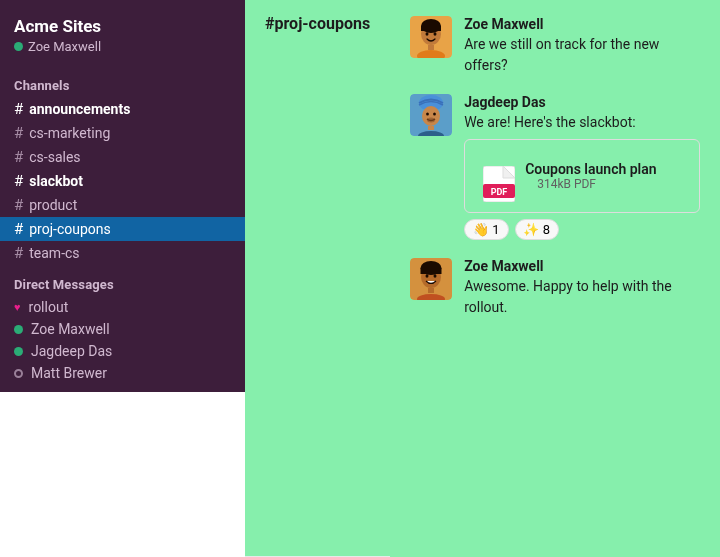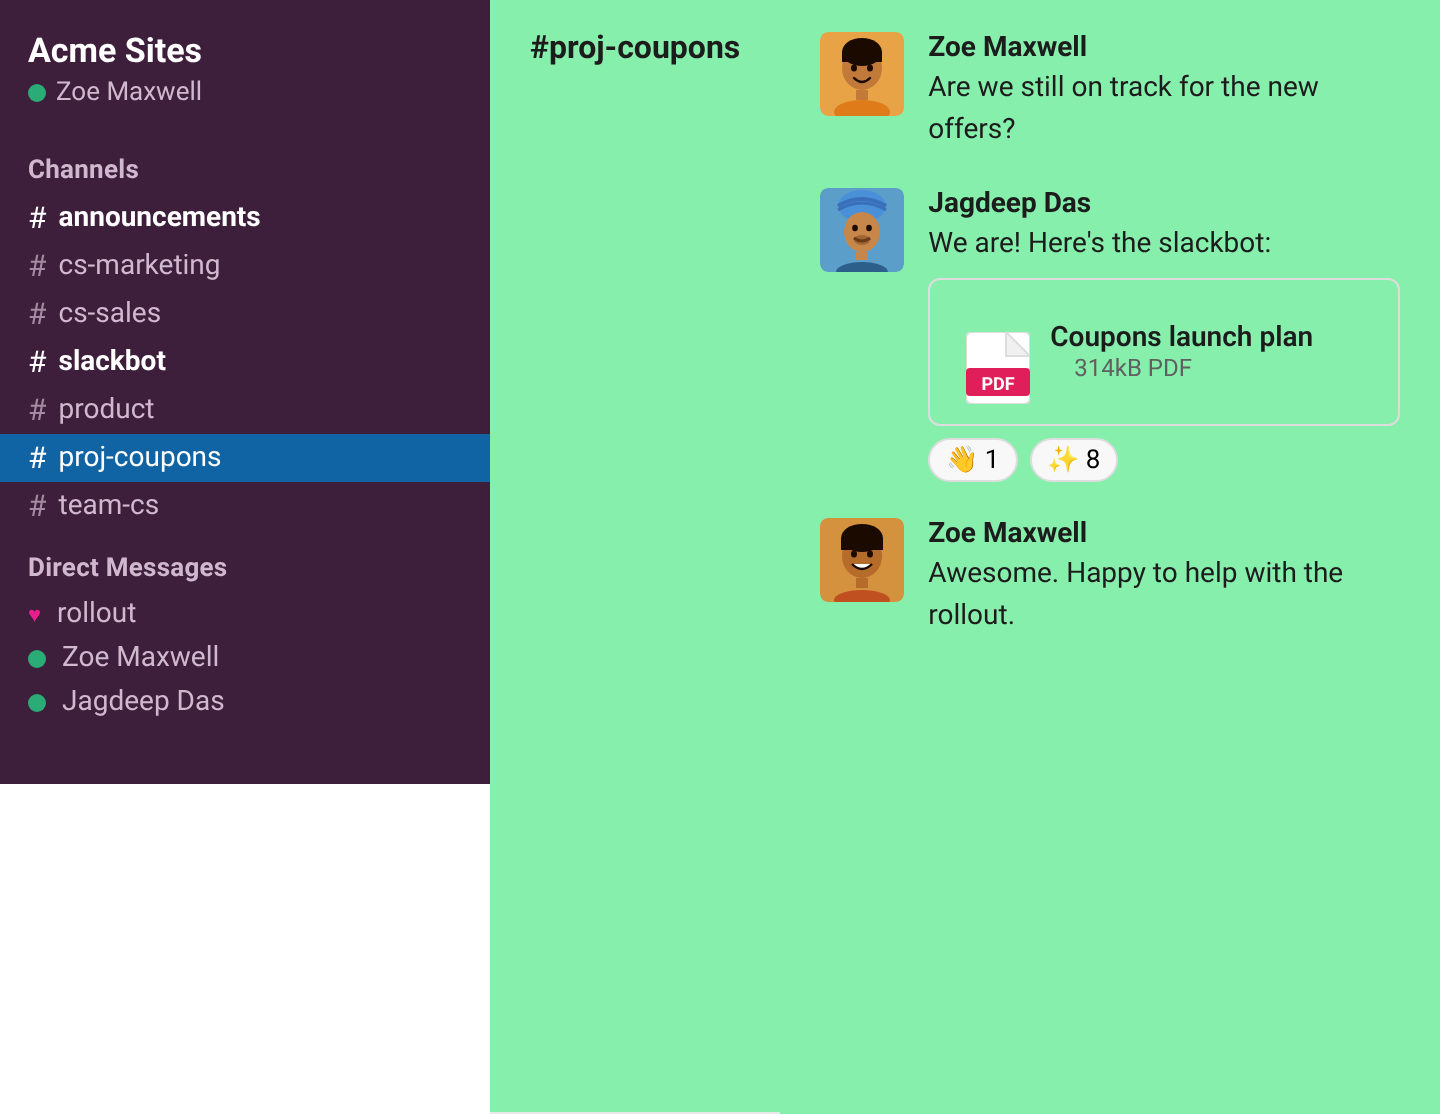--- a/index.html
+++ b/index.html
@@ -282,20 +282,24 @@
     <span class="dm-icon heart">♥</span>
     <span>rollout</span>
   </div>
   <div class="sidebar-item">
     <span class="dm-icon green"></span>
     <span>Zoe Maxwell</span>
   </div>
   <div class="sidebar-item">
     <span class="dm-icon green"></span>
     <span>Jagdeep Das</span>
+  </div>
+  <div class="sidebar-item">
+    <span class="dm-icon offline"></span>
+    <span>Matt Brewer</span>
   </div>
 </div>
 
 <div class="main">
   <div class="channel-header">
     <span class="channel-header-title">#proj-coupons</span>
   </div>
 
   <div class="messages-area">
 

